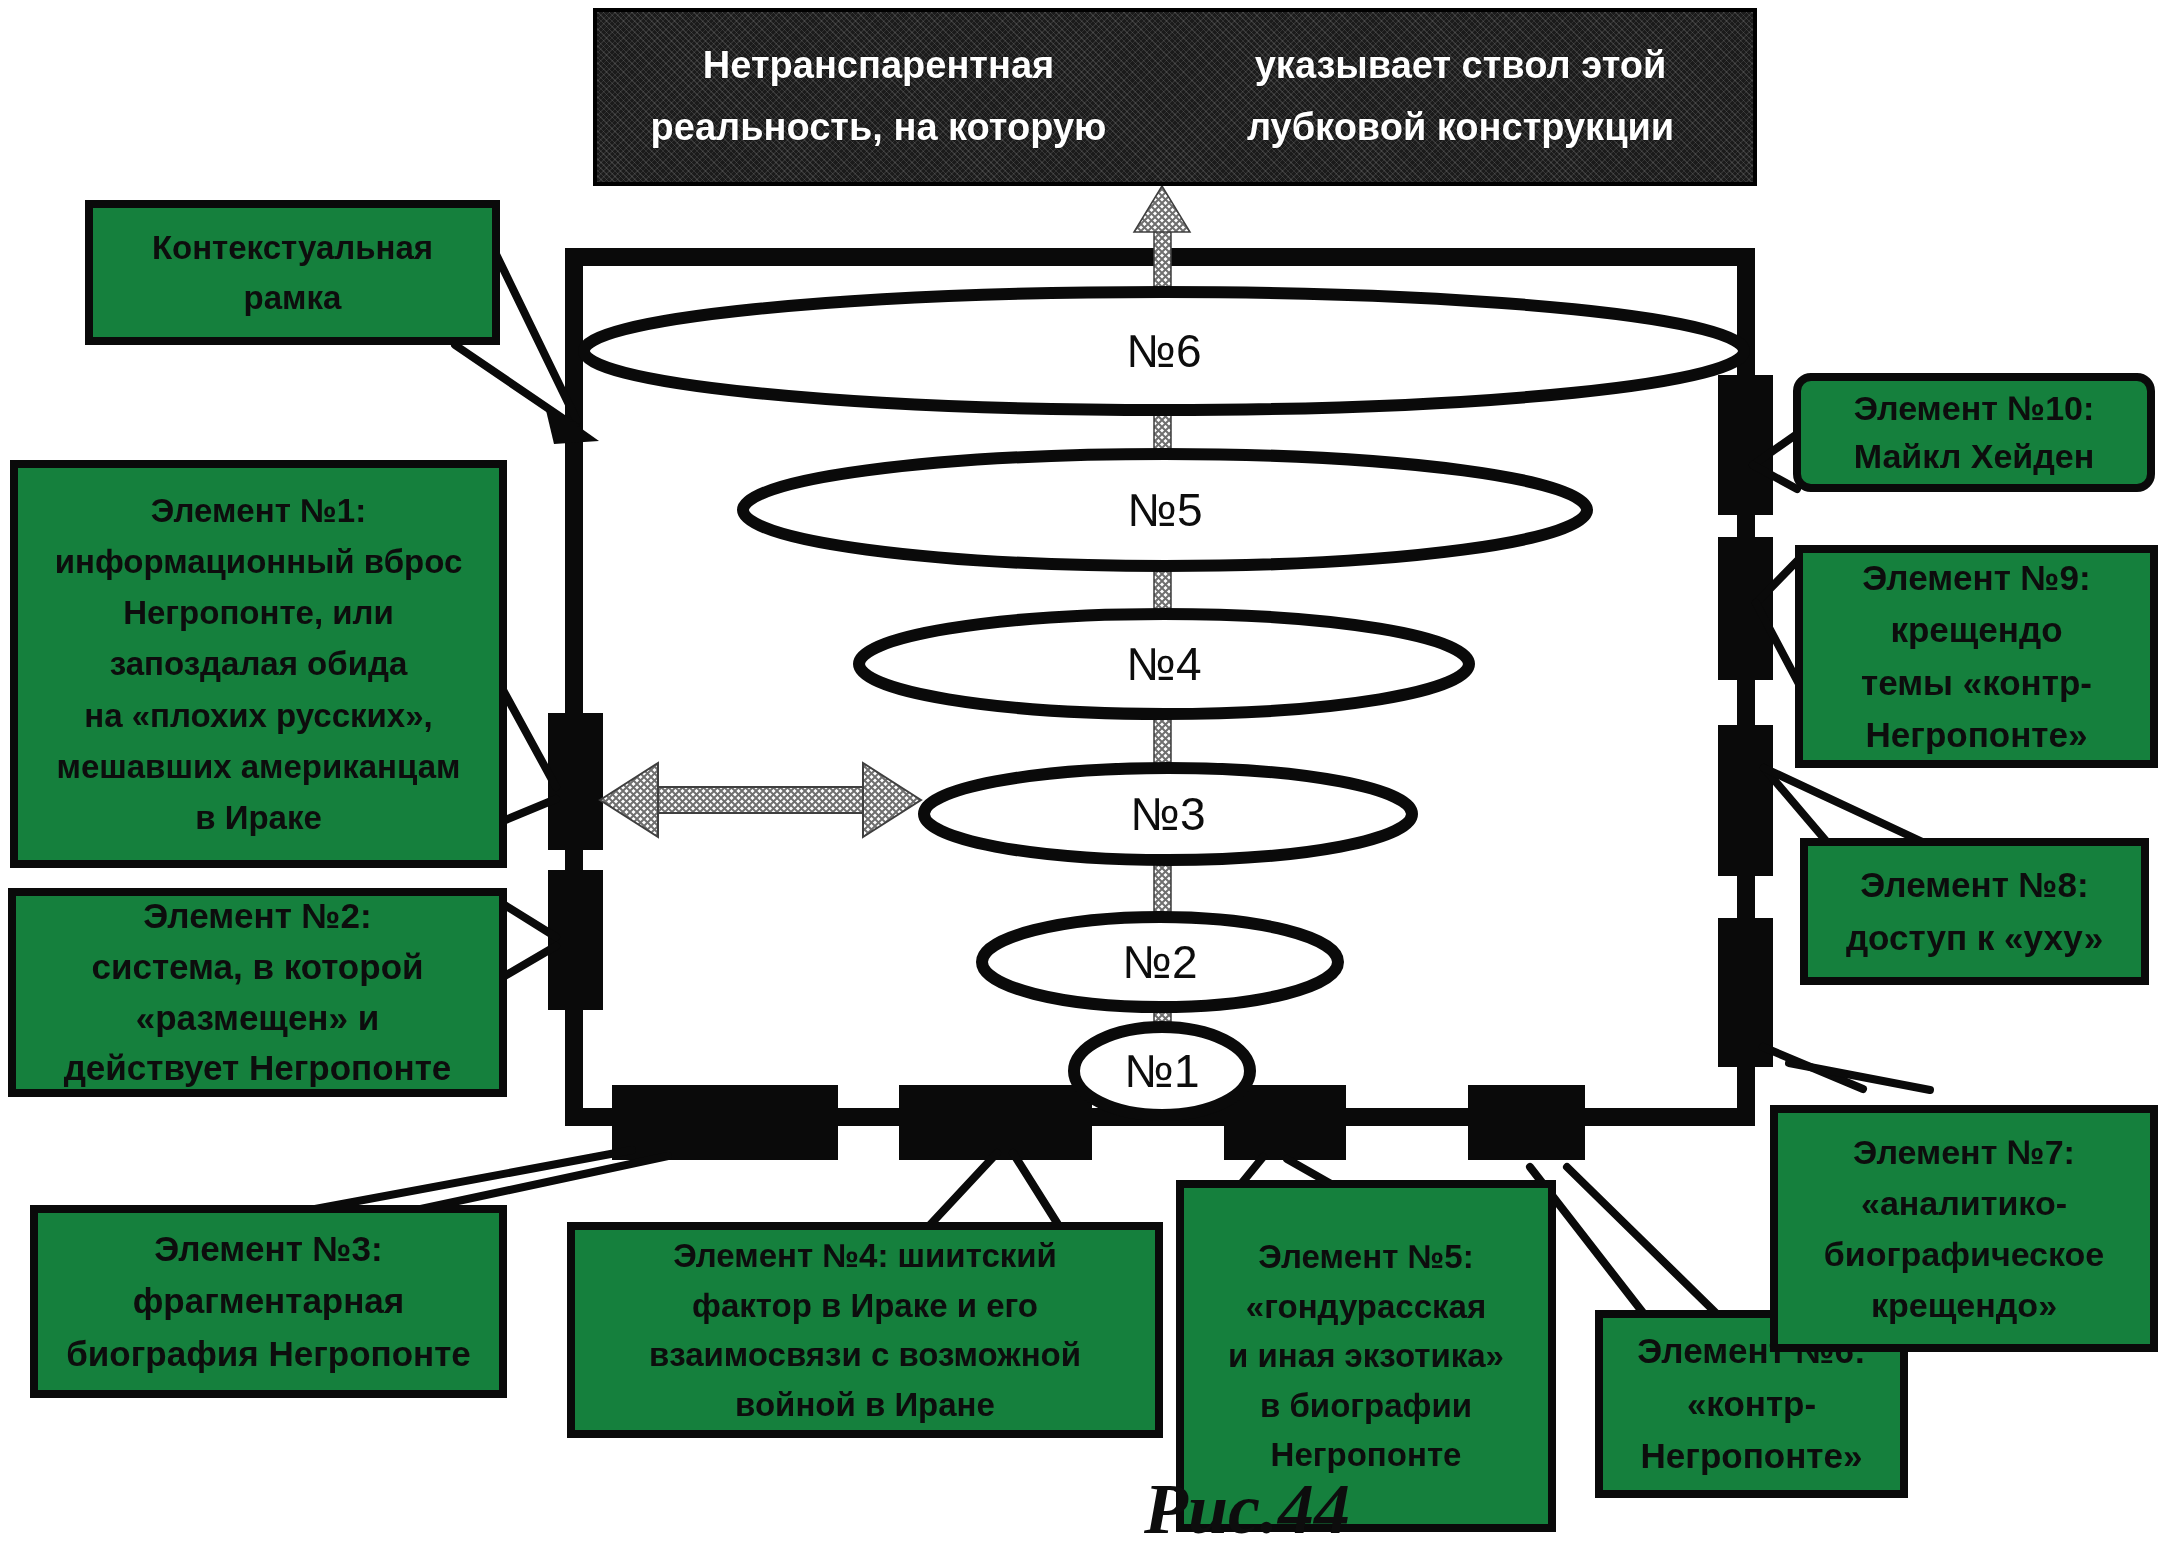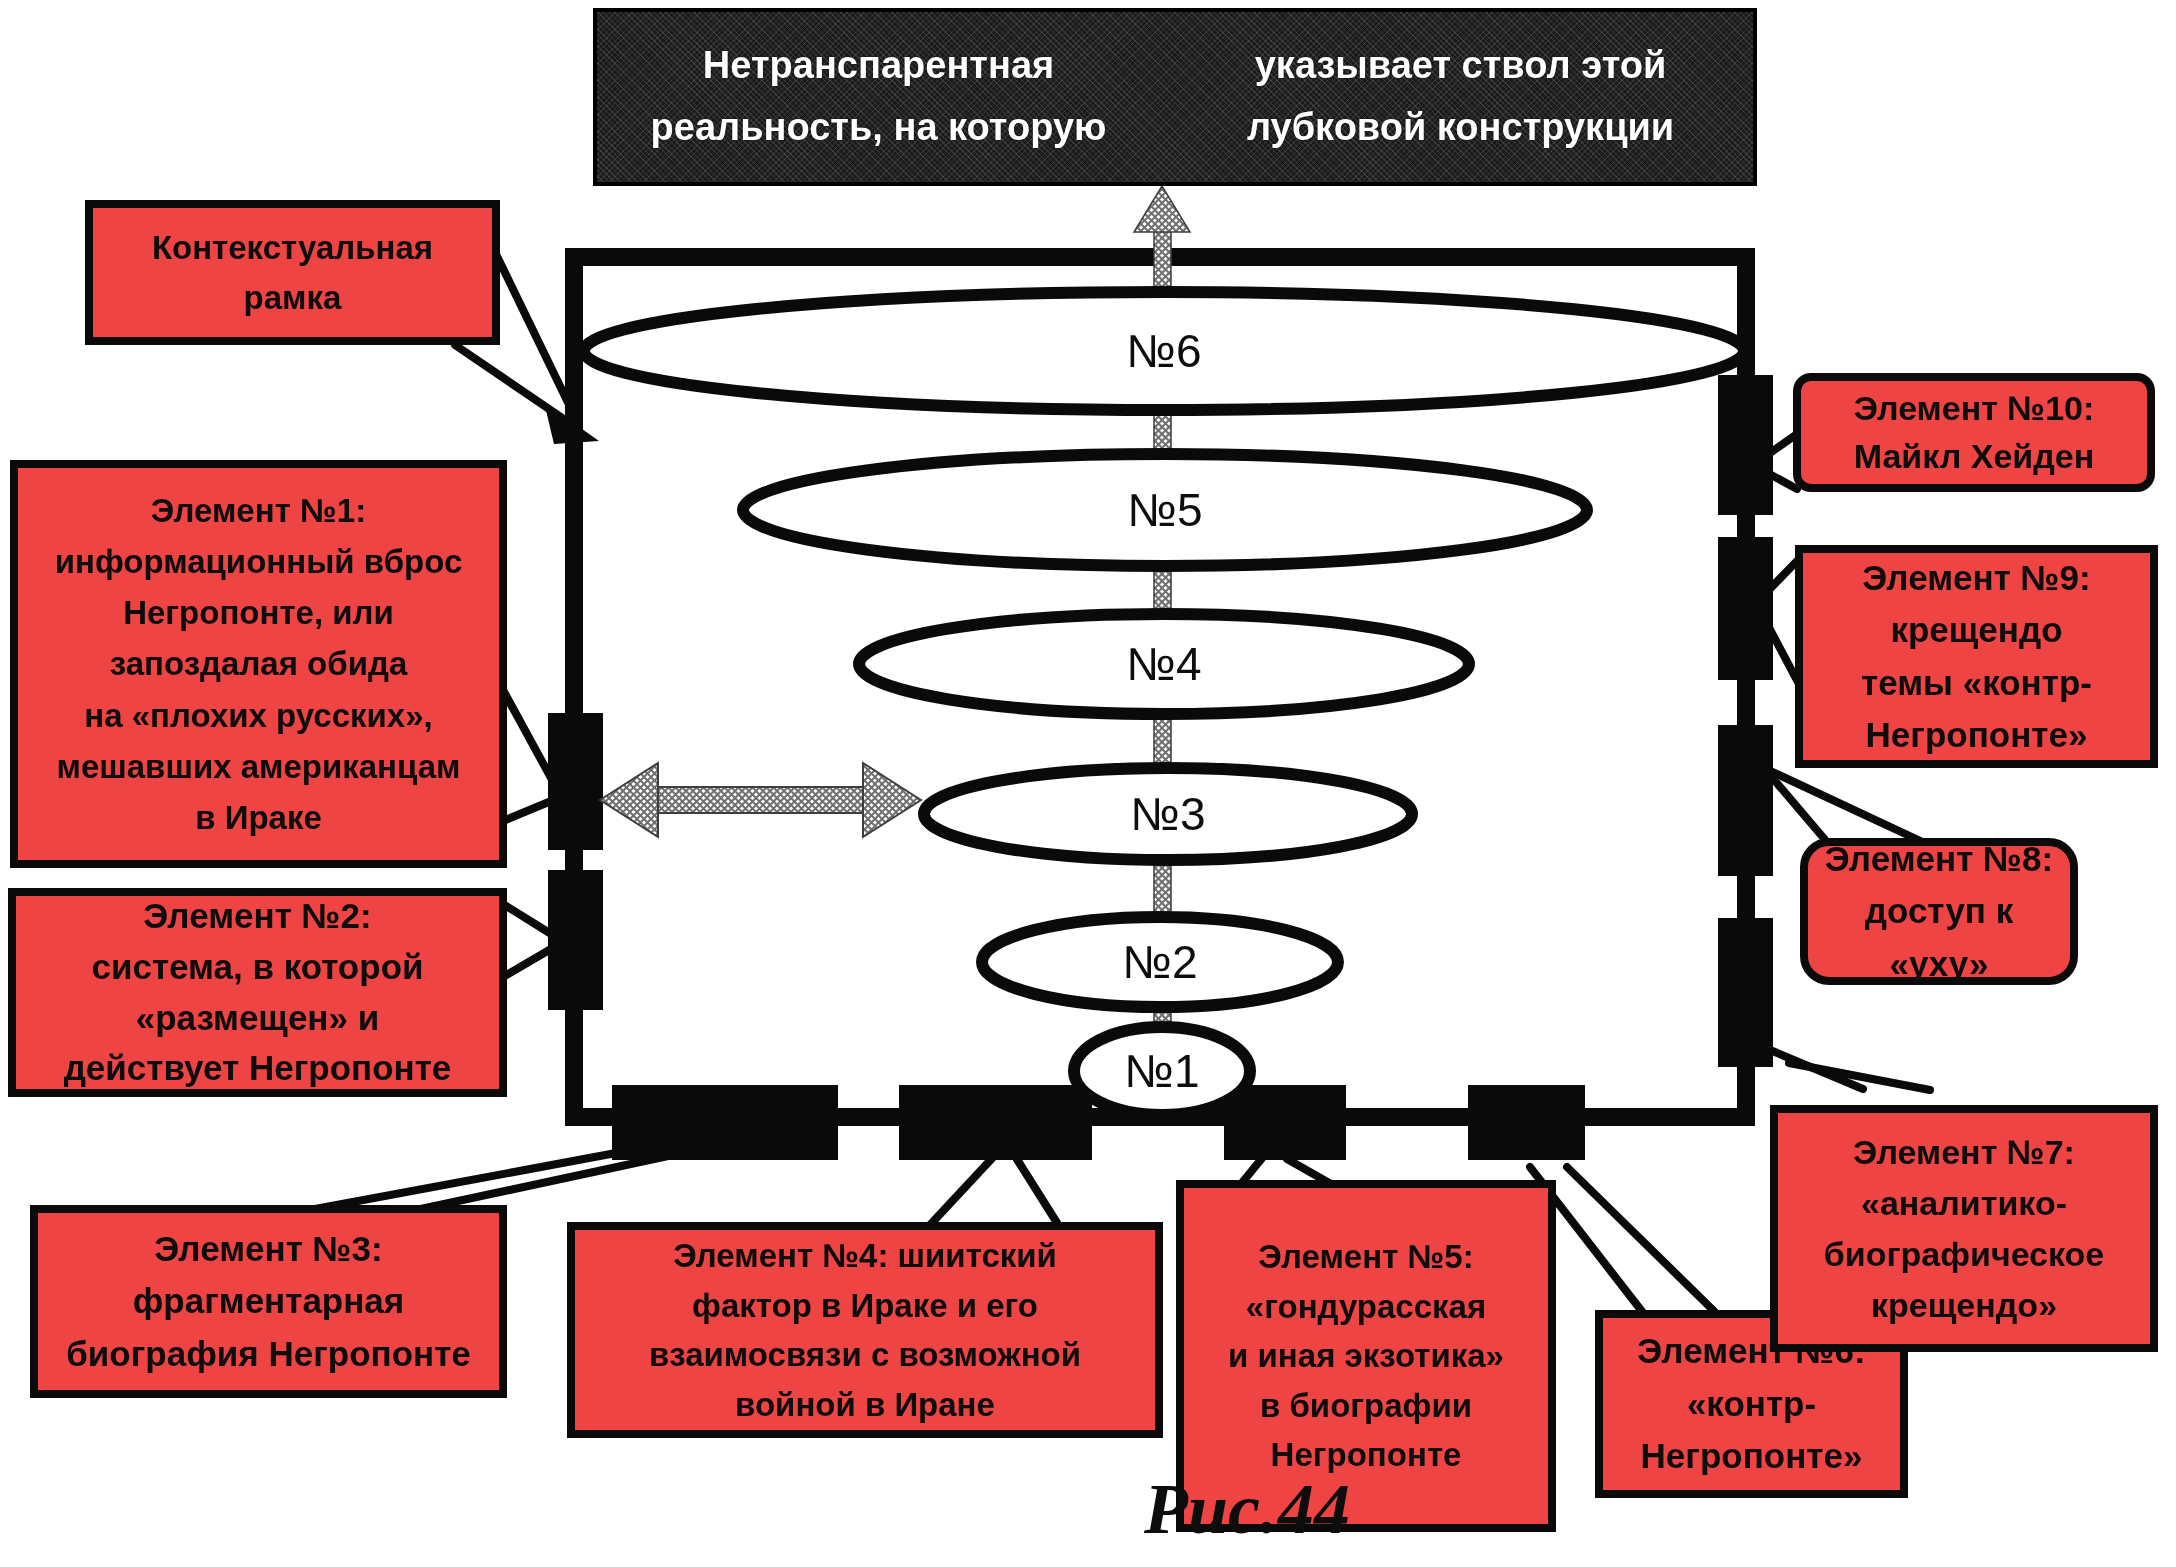--- a/index.html
+++ b/index.html
@@ -6,21 +6,21 @@
   .stage{
     position:relative;width:2176px;height:1567px;background:#ffffff;
     font-family:"Liberation Sans",sans-serif;color:#0d0d0d;overflow:hidden;
   }
   svg.layer{position:absolute;left:0;top:0;z-index:1;}
   svg.layer text{
     font-family:"Liberation Sans",sans-serif;font-size:46px;fill:#0d0d0d;
     text-anchor:middle;
   }
   .callout{
-    position:absolute;box-sizing:border-box;background:#ef4444;
+    position:absolute;box-sizing:border-box;background:#15803d;
     border:8px solid #0a0a0a;display:flex;align-items:center;justify-content:center;
     z-index:2;
   }
   .callout-text{
     white-space:pre-line;text-align:center;font-weight:bold;
     font-size:35px;line-height:1.5;padding:4px 8px;
   }
   .banner{
     position:absolute;left:593px;top:8px;width:1164px;height:178px;
     box-sizing:border-box;border:4px solid #000;
@@ -42,21 +42,21 @@
   .el2{left:8px;top:888px;width:499px;height:209px;}
   .el2 .callout-text{line-height:1.45;}
   .el3{left:30px;top:1205px;width:477px;height:193px;}
   .el4{left:567px;top:1222px;width:596px;height:216px;}
   .el4 .callout-text{font-size:33px;}
   .el5{left:1176px;top:1180px;width:380px;height:352px;}
   .el5 .callout-text{font-size:33px;}
   .el6{left:1595px;top:1310px;width:313px;height:188px;}
   .el7{left:1770px;top:1085px;width:388px;height:247px;margin-top:20px;}
   .el7 .callout-text{font-size:34px;}
-  .el8{left:1800px;top:838px;width:278px;height:147px;border-radius:29px;}
+  .el8{left:1800px;top:838px;width:349px;height:147px;}
   .el9{left:1795px;top:545px;width:363px;height:223px;}
   .el10{left:1793px;top:373px;width:362px;height:119px;border-radius:18px;}
   .el10 .callout-text{font-size:34px;line-height:1.4;}
   .caption{
     position:absolute;left:900px;top:1468px;width:450px;height:95px;
     text-align:right;font-family:"Liberation Serif",serif;
     font-style:italic;font-weight:bold;font-size:72px;color:#0d0d0d;z-index:2;
   }
 </style>
 </head>

